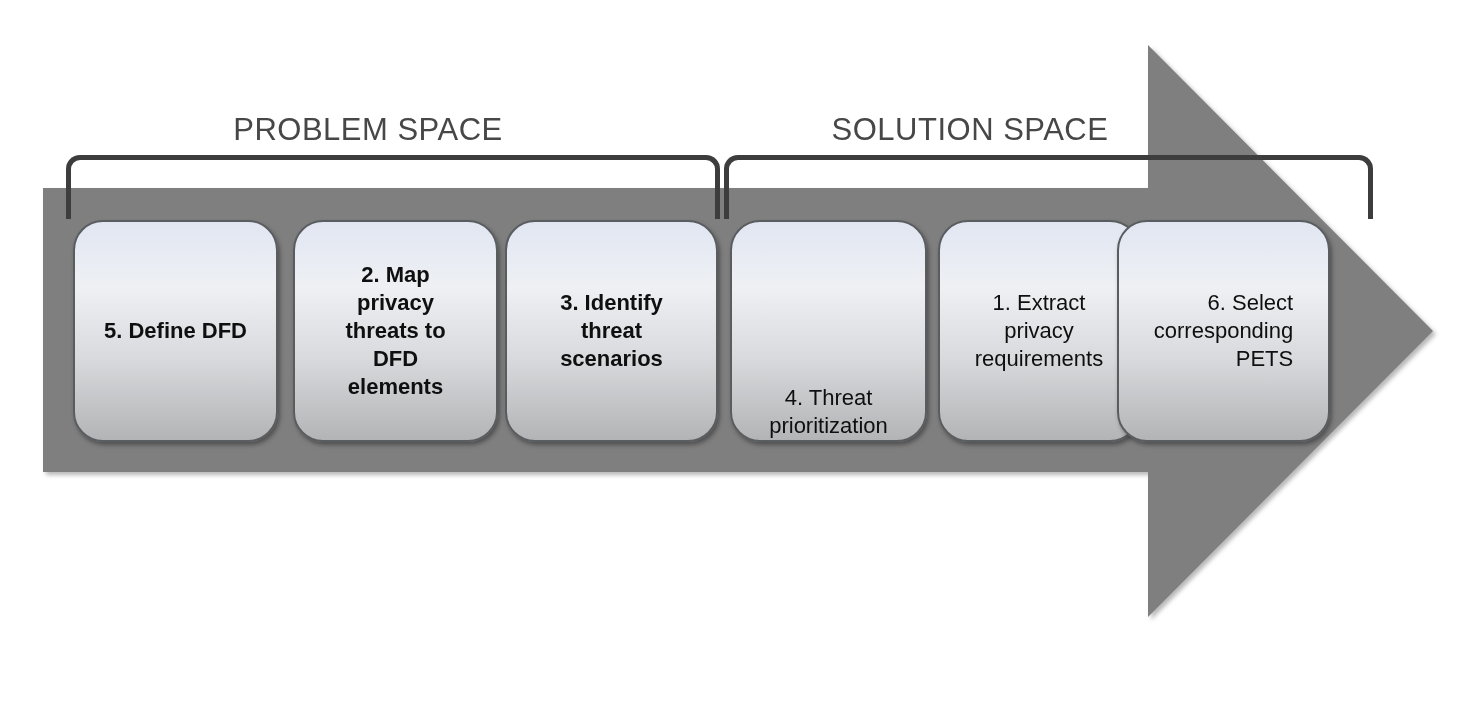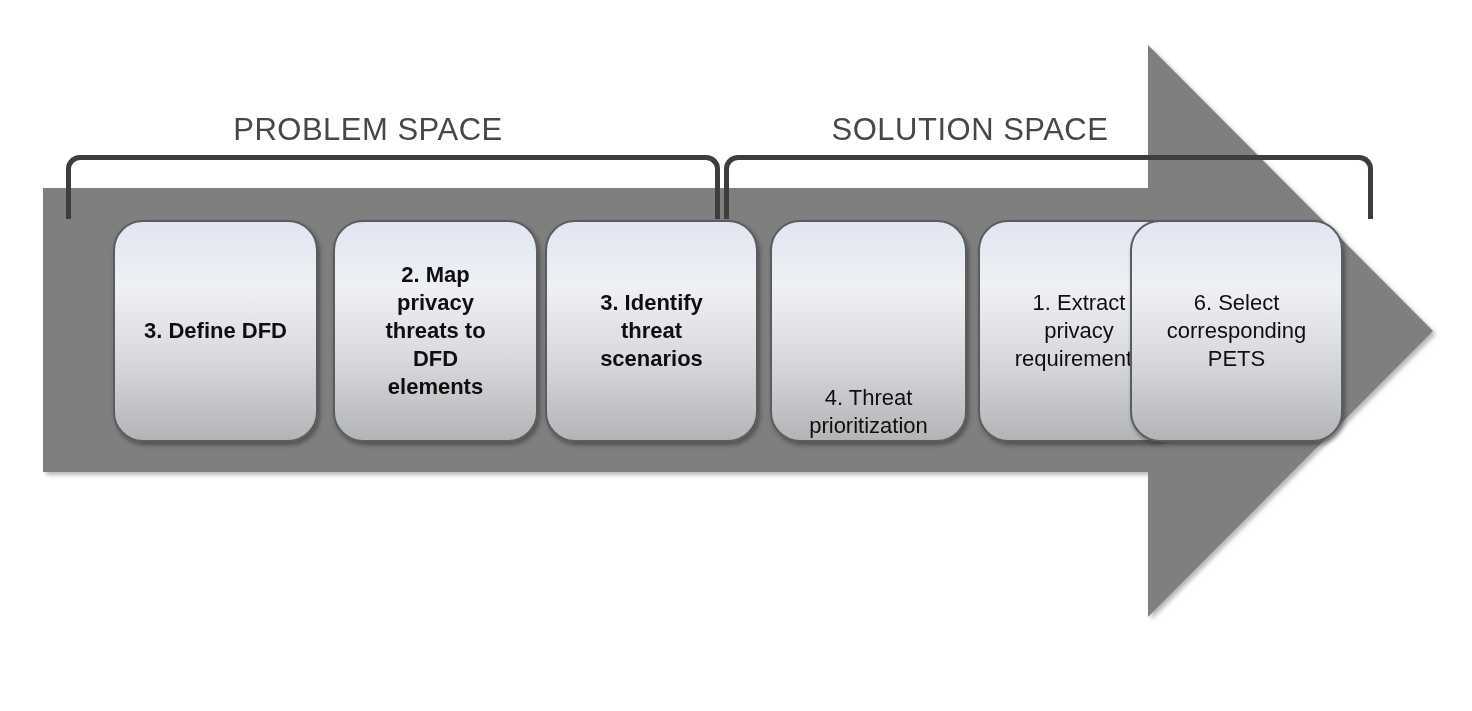--- a/index.html
+++ b/index.html
@@ -35,54 +35,53 @@
     border-radius:30px;
     box-sizing:border-box;
     background:linear-gradient(180deg,
       var(--box-gradient-top,#e1e6f2) 0%,
       #eef0f3 30%,
       #d8dadd 62%,
       var(--box-gradient-bottom,#b2b4b6) 100%);
     box-shadow:2px 3px 4px rgba(35,35,35,0.5);
     display:flex;align-items:center;justify-content:center;
     text-align:center;
-    margin-left:40px;
   }
   .step-box .step-label{
     font-size:22px;line-height:1.28;color:var(--step-text,#0f0f0f);
     white-space:pre-line;padding:0 6px;
   }
   .step-box.bold .step-label{font-weight:bold;}
   .step-box:nth-child(1){left:73px;width:205px;}
   .step-box:nth-child(2){left:293px;width:205px;}
   .step-box:nth-child(3){left:505px;width:213px;justify-content:center;}
   .step-box:nth-child(4){left:730px;width:197px;align-items:flex-end;}
   .step-box:nth-child(5){left:938px;width:202px;}
-  .step-box:nth-child(6){left:1090px;width:213px;}
+  .step-box:nth-child(6){left:1117px;width:213px;text-align:right;}
 </style>
 </head>
 <body>
 
 <div class="canvas">
 
   <svg class="arrow-svg" viewBox="0 0 1472 711" xmlns="http://www.w3.org/2000/svg" aria-hidden="true">
     <polygon points="43,188 1148,188 1148,45 1433,331 1148,617 1148,472 43,472"></polygon>
   </svg>
 
   <div class="space-label problem">PROBLEM SPACE</div>
 
   <div class="space-label solution">SOLUTION SPACE</div>
 
   <div class="bracket problem-bracket"></div>
 
   <div class="bracket solution-bracket"></div>
 
   <div id="steps">
       <div class="step-box bold">
-        <span class="step-label">3. Define DFD</span>
+        <span class="step-label">5. Define DFD</span>
       </div>
       <div class="step-box bold">
         <span class="step-label">2. Map
 privacy
 threats to
 DFD
 elements</span>
       </div>
       <div class="step-box bold">
         <span class="step-label">3. Identify

